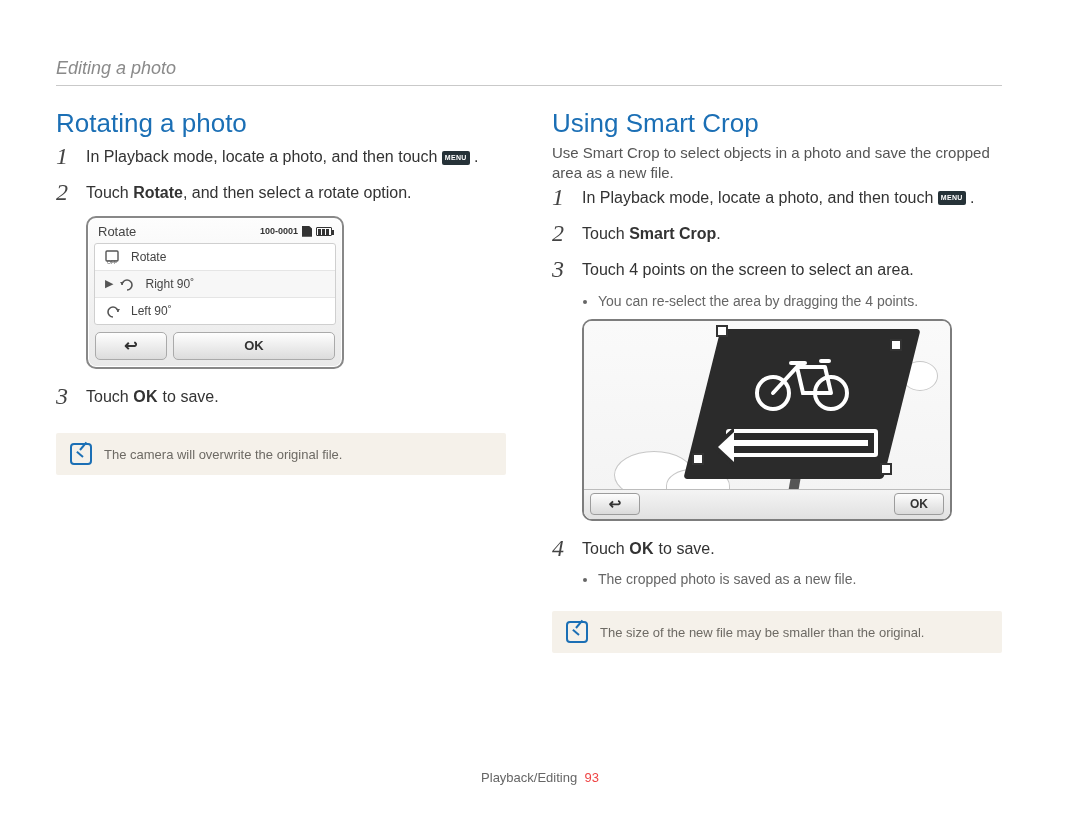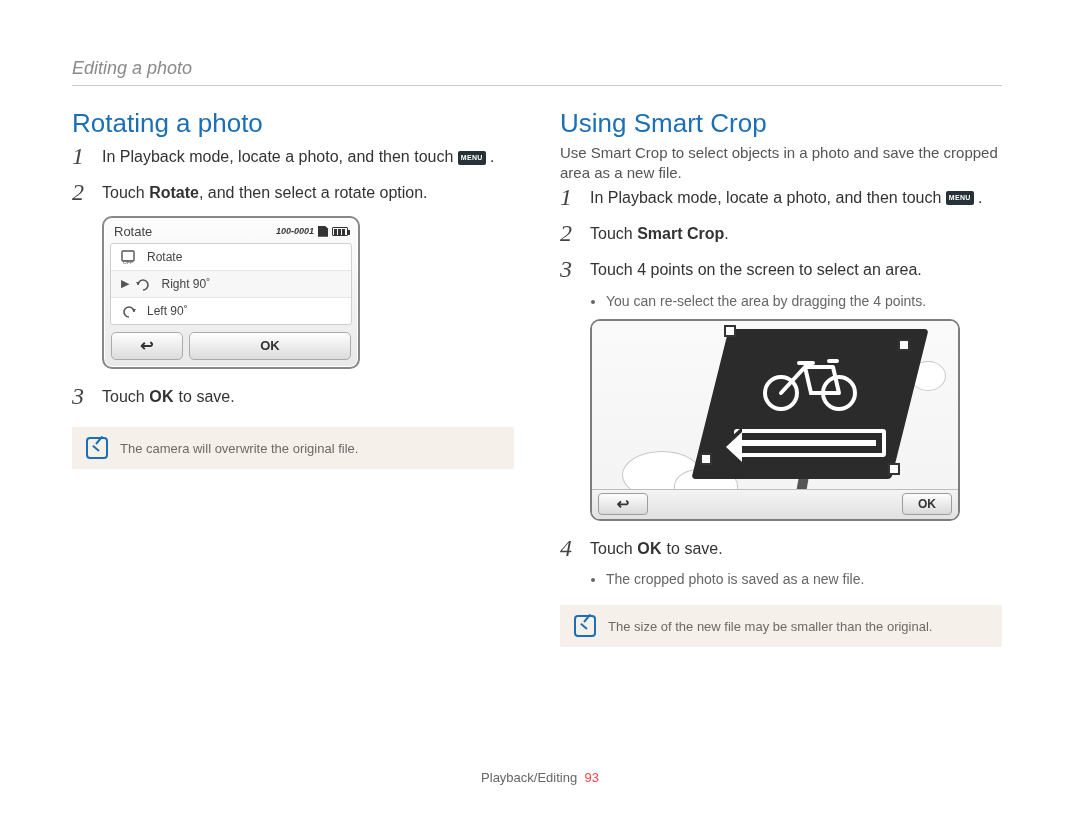--- a/index.html
+++ b/index.html
@@ -1,44 +1,44 @@
 <!DOCTYPE html>
 <html><head>
 <meta charset="utf-8">
 <style>
   * { box-sizing: border-box; margin: 0; padding: 0; }
   html, body { width: 1080px; height: 815px; background: #fff; font-family: Arial, Helvetica, sans-serif; color: #333; }
-  .page { padding: 58px 78px 0 72px; position: relative; height: 100%; }
+  .page { padding: 58px 78px 0 56px; position: relative; height: 100%; }
   .breadcrumb { color: #8a8a8a; font-style: italic; font-size: 18px; border-bottom: 1px solid #c9c9c9; padding-bottom: 6px; margin-bottom: 22px; }
   .cols { display: flex; gap: 46px; }
   .col { flex: 1 1 0; min-width: 0; }
   h2.section { color: #1b6fb5; font-weight: 400; font-size: 26px; margin-bottom: 4px; }
   .intro { font-size: 15px; color: #555; line-height: 1.35; margin-bottom: 0; }
   ol.steps { list-style: none; counter-reset: step; }
   ol.steps > li { display: flex; align-items: flex-start; gap: 12px; margin-bottom: 10px; font-size: 16px; color: #333; line-height: 1.4; }
   .stepnum { font-family: "Times New Roman", serif; font-style: italic; font-size: 24px; color: #444; min-width: 18px; text-align: left; line-height: 1.1; }
   .steptext { flex: 1; padding-top: 3px; }
   .steptext .bold { font-weight: 700; }
   .menu-chip { display: inline-flex; align-items: center; justify-content: center; background: #263238; color: #fff; font-size: 7px; font-weight: 700; border-radius: 2px; padding: 2px 3px; vertical-align: middle; letter-spacing: 0.3px; }
   .ok-glyph { font-weight: 900; letter-spacing: 0.5px; }
   .sub-bullet { list-style: disc; margin: 4px 0 10px 46px; color: #666; font-size: 14px; }
   .sub-bullet li { margin-bottom: 4px; }
 
   
-  .note { display: flex; gap: 12px; align-items: center; background: #f5f1ea; border-radius: 2px; padding: 10px 14px; margin-top: 18px; }
+  .note { display: flex; gap: 12px; align-items: center; background: #f5f1ea; border-radius: 2px; padding: 10px 14px; margin-top: 24px; }
   .note-icon { width: 22px; height: 22px; border: 2px solid #1b6fb5; border-radius: 4px; position: relative; flex: 0 0 22px; }
   .note-icon::before { content: ""; position: absolute; left: 3px; top: 11px; width: 8px; height: 2px; background: #1b6fb5; transform: rotate(40deg); transform-origin: right center; }
   .note-icon::after { content: ""; position: absolute; left: 8px; top: 4px; width: 10px; height: 2px; background: #1b6fb5; transform: rotate(-50deg); transform-origin: left center; }
   .note-text { font-size: 13px; color: #6d6a64; }
 
   
   .rotate-dialog { width: 258px; border: 2px solid #888; border-radius: 10px; background: linear-gradient(#fdfdfd,#e9e9e9); margin: 8px 0 14px 30px; box-shadow: inset 0 0 0 1px #fff; overflow: hidden; }
   .rd-head { display: flex; justify-content: space-between; align-items: center; padding: 6px 10px 4px 10px; }
   .rd-title { font-size: 13px; color: #444; }
-  .rd-status { display: flex; align-items: center; gap: 4px; font-size: 9px; font-weight: 700; color: #333; font-style: italic; }
+  .rd-status { display: flex; align-items: center; gap: 4px; font-size: 9px; font-weight: 700; color: #333; }
   .rd-status .batt { width: 16px; height: 9px; border: 1.5px solid #333; border-radius: 1px; position: relative; }
   .rd-status .batt::after { content: ""; position: absolute; right: -3px; top: 2px; width: 2px; height: 5px; background: #333; }
   .rd-status .batt i { display: block; width: 3px; height: 6px; background: #333; margin: 1px 0 0 1px; box-shadow: 4px 0 0 #333, 8px 0 0 #333; }
   .rd-status .card { width: 10px; height: 11px; background: #333; clip-path: polygon(0 0, 70% 0, 100% 25%, 100% 100%, 0 100%); }
   .rd-body { background: #fff; margin: 0 6px; border: 1px solid #cfcfcf; border-radius: 3px; }
   .rd-row { display: flex; align-items: center; gap: 10px; padding: 6px 10px; font-size: 12px; color: #444; border-bottom: 1px solid #e5e5e5; }
   .rd-row:last-child { border-bottom: none; }
   .rd-row.sel { background: #f7f7f7; }
   .rd-row .caret { font-size: 11px; color: #555; margin-right: -4px; }
   .rd-ico { width: 16px; height: 14px; display: inline-flex; align-items: center; justify-content: center; }

